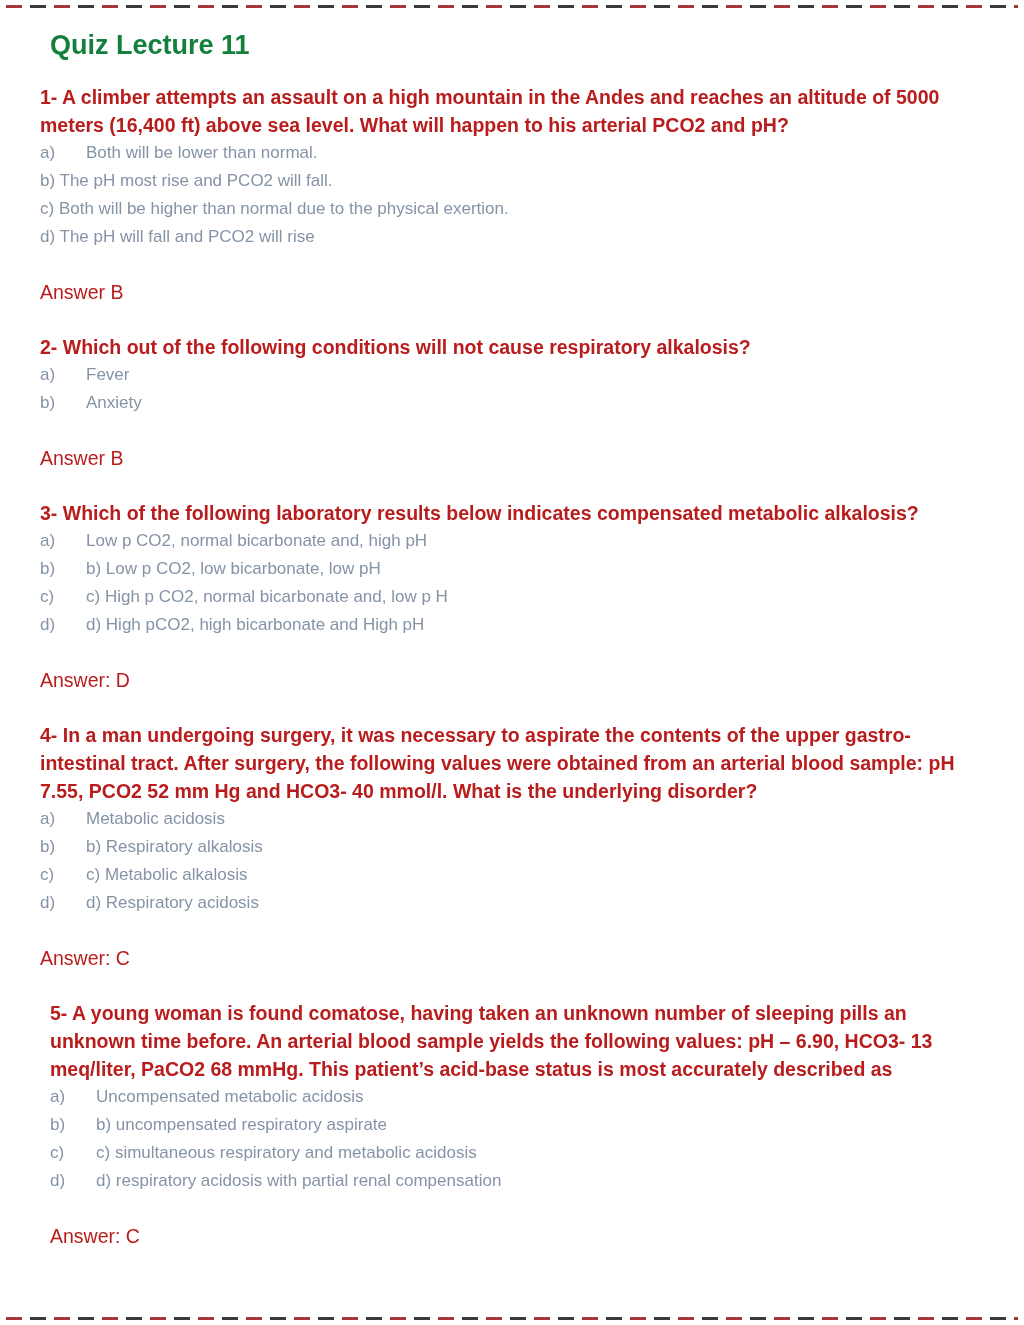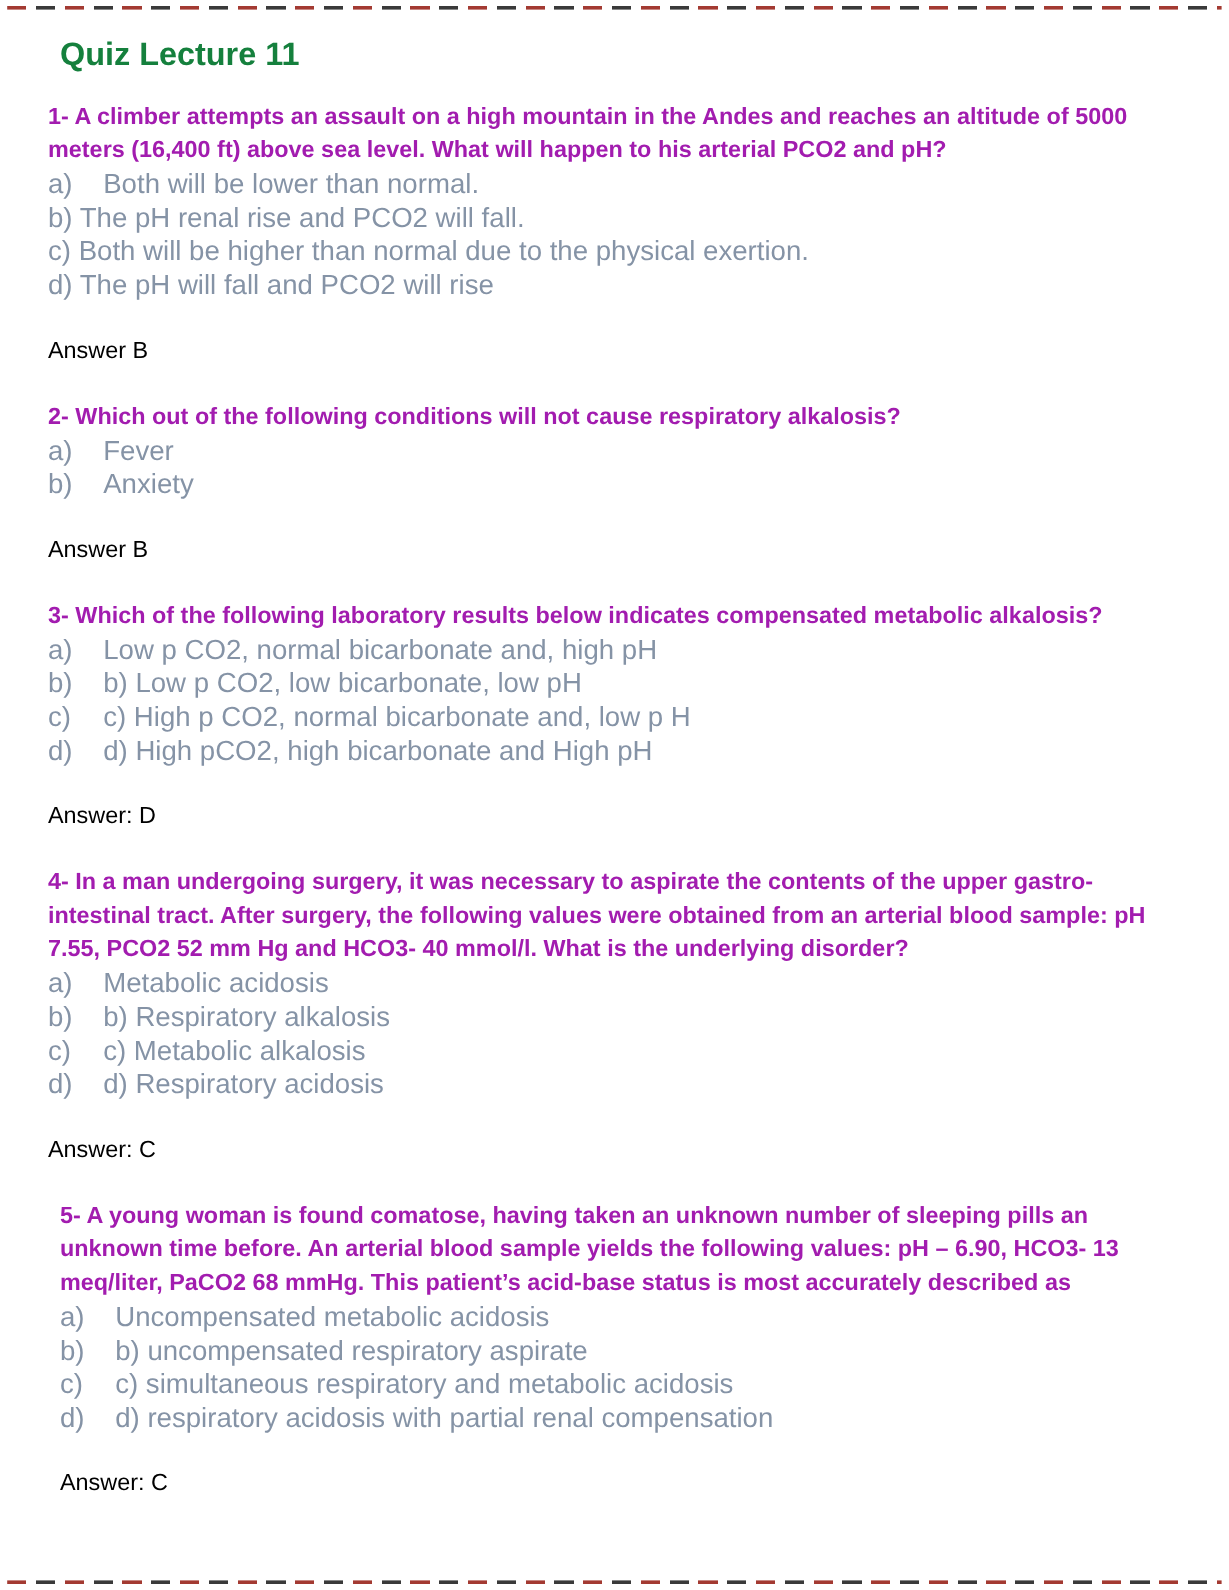--- a/index.html
+++ b/index.html
@@ -38,55 +38,55 @@
     font-weight: 600;
     color: #15803d;
     margin: 0 0 22px 10px;
   }
   .question { margin: 0; }
   .q-indent { padding-left: 10px; }
   .stem {
     font-size: 19.5px;
     line-height: 28px;
     font-weight: 600;
-    color: #a21caf;
+    color: #b91c1c;
     margin: 0;
   }
   .opt {
-    font-size: 23px;
+    font-size: 17px;
     line-height: 28px;
     color: #8593a6;
   }
   .opt-label {
     display: inline-block;
     width: 46px;
   }
   .answer {
     font-size: 19.5px;
     line-height: 28px;
-    color: #000000;
+    color: #b91c1c;
     margin: 27px 0 27px 0;
   }
 </style>
 </head>
 <body>
 
 <div class="dash-bar top"></div>
 
 <div class="page">
 
   <h1 class="title">Quiz Lecture 11</h1>
 
   <div class="question">
     <p class="stem">1- A climber attempts an assault on a high mountain in the Andes and reaches an altitude of 5000 meters (16,400 ft) above sea level. What will happen to his arterial PCO2 and pH?</p>
     <div class="opt">
       <span class="opt-label">a)</span><span class="opt-text">Both will be lower than normal.</span>
     </div>
     <div class="opt">
-      <span class="opt-text">b) The pH renal rise and PCO2 will fall.</span>
+      <span class="opt-text">b) The pH most rise and PCO2 will fall.</span>
     </div>
     <div class="opt">
       <span class="opt-text">c) Both will be higher than normal due to the physical exertion.</span>
     </div>
     <div class="opt">
       <span class="opt-text">d) The pH will fall and PCO2 will rise</span>
     </div>
     <div class="answer">Answer B</div>
   </div>
 

